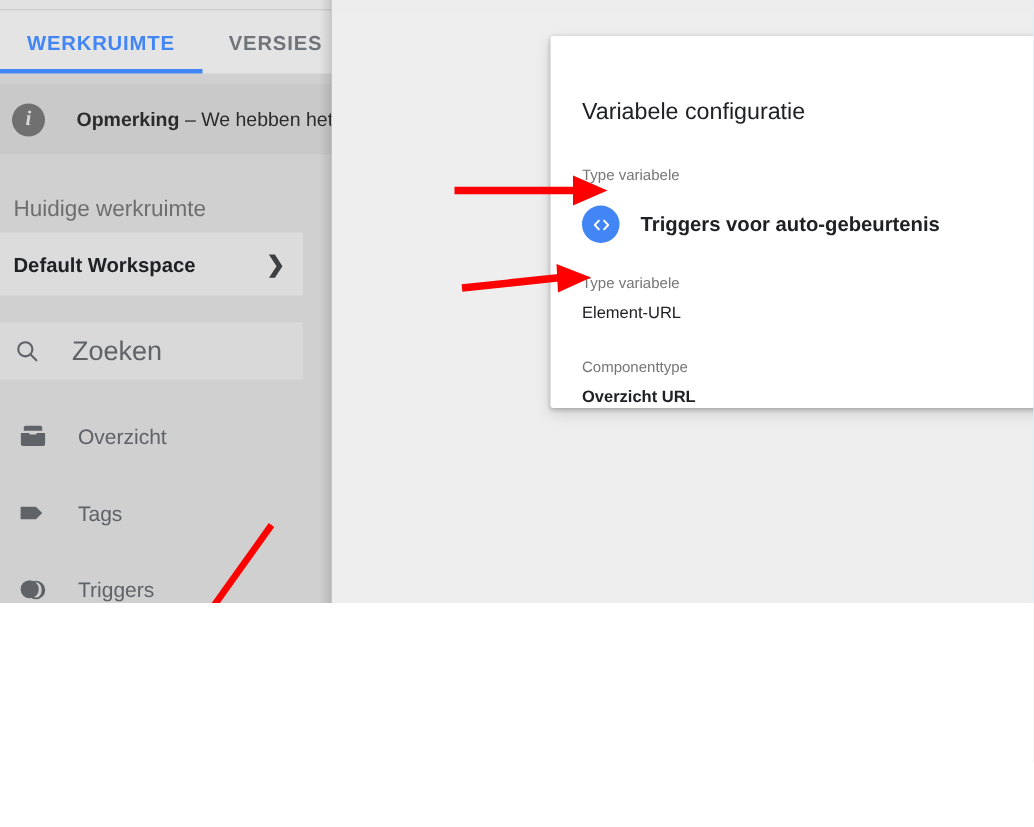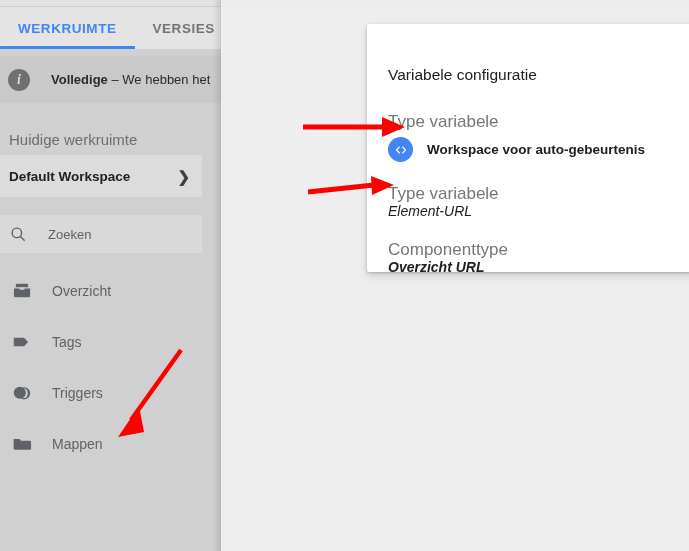--- a/index.html
+++ b/index.html
@@ -7,21 +7,21 @@
     padding: 0;
     background: #ffffff;
   }
   body {
     font-family: "Liberation Sans", sans-serif;
     -webkit-font-smoothing: antialiased;
   }
   #screen {
     position: relative;
     width: 689px;
-    height: 551px;
+    height: 402px;
     overflow: hidden;
     background: #7dd3fc;
   }
 
   
   .content-backdrop {
     position: absolute;
     left: 221px;
     top: 0;
     width: 468px;
@@ -193,21 +193,21 @@
     box-sizing: border-box;
     cursor: text;
   }
   .search-icon {
     width: 18px; height: 18px;
     flex: 0 0 auto;
     margin-right: 21px;
     display: block;
   }
   .search-ph {
-    font-size: 13px;
+    font-size: 18px;
     color: #5f6368;
   }
 
   
   .nav {
     position: absolute;
     left: 0;
     top: 265px;
     width: 221px;
   }
@@ -253,28 +253,27 @@
   }
   .dialog-title {
     position: absolute;
     left: 21px;
     top: 42px;
     font-size: 15.5px;
     color: #202124;
   }
   .fld-label {
     position: absolute;
-    font-size: 17px;
+    font-size: 10px;
     color: #767676;
   }
   .fld-value {
     position: absolute;
-    font-size: 14px;
+    font-size: 11px;
     color: #202124;
-    font-style: italic;
   }
   .fld-value.bold { font-weight: 700; }
 
   #lbl-type1 { left: 21px; top: 88px; }
   .typerow {
     position: absolute;
     left: 21px;
     top: 113px;
     display: flex;
     align-items: center;
@@ -330,21 +329,21 @@
       <div class="tab">
         <span>VERSIES</span>
       </div>
     </div>
 
     <div class="notice">
       <div class="notice-icon">
         <span>i</span>
       </div>
       <div class="notice-text">
-        <span>Volledige</span>
+        <span>Opmerking</span>
         <span class="sep">–</span>
         <span class="body">We hebben het</span>
       </div>
     </div>
 
     <div class="ws-label">Huidige werkruimte</div>
     <div class="ws-card">
       <span class="ws-name">Default Workspace</span>
       <span class="ws-chevron">❯</span>
     </div>
@@ -410,21 +409,21 @@
 
     <div class="fld-label" id="lbl-type1">Type variabele</div>
 
     <div class="typerow">
       <span class="type-badge">
         <svg width="16" height="16" viewBox="0 0 24 24">
           <path d="M9.4 7.6 5.3 12l4.1 4.4" fill="none" stroke="#ffffff" stroke-width="1.9" stroke-linecap="round" stroke-linejoin="round"></path>
           <path d="M14.6 7.6 18.7 12l-4.1 4.4" fill="none" stroke="#ffffff" stroke-width="1.9" stroke-linecap="round" stroke-linejoin="round"></path>
         </svg>
       </span>
-      <span class="type-name">Workspace voor auto-gebeurtenis</span>
+      <span class="type-name">Triggers voor auto-gebeurtenis</span>
     </div>
 
     <div class="fld-label" id="lbl-type2">Type variabele</div>
     <div class="fld-value" id="val-type2">Element-URL</div>
 
     <div class="fld-label" id="lbl-comp">Componenttype</div>
     <div class="fld-value bold" id="val-comp">Overzicht URL</div>
   </div>
 
   <svg class="annot" viewBox="0 0 689 551">

